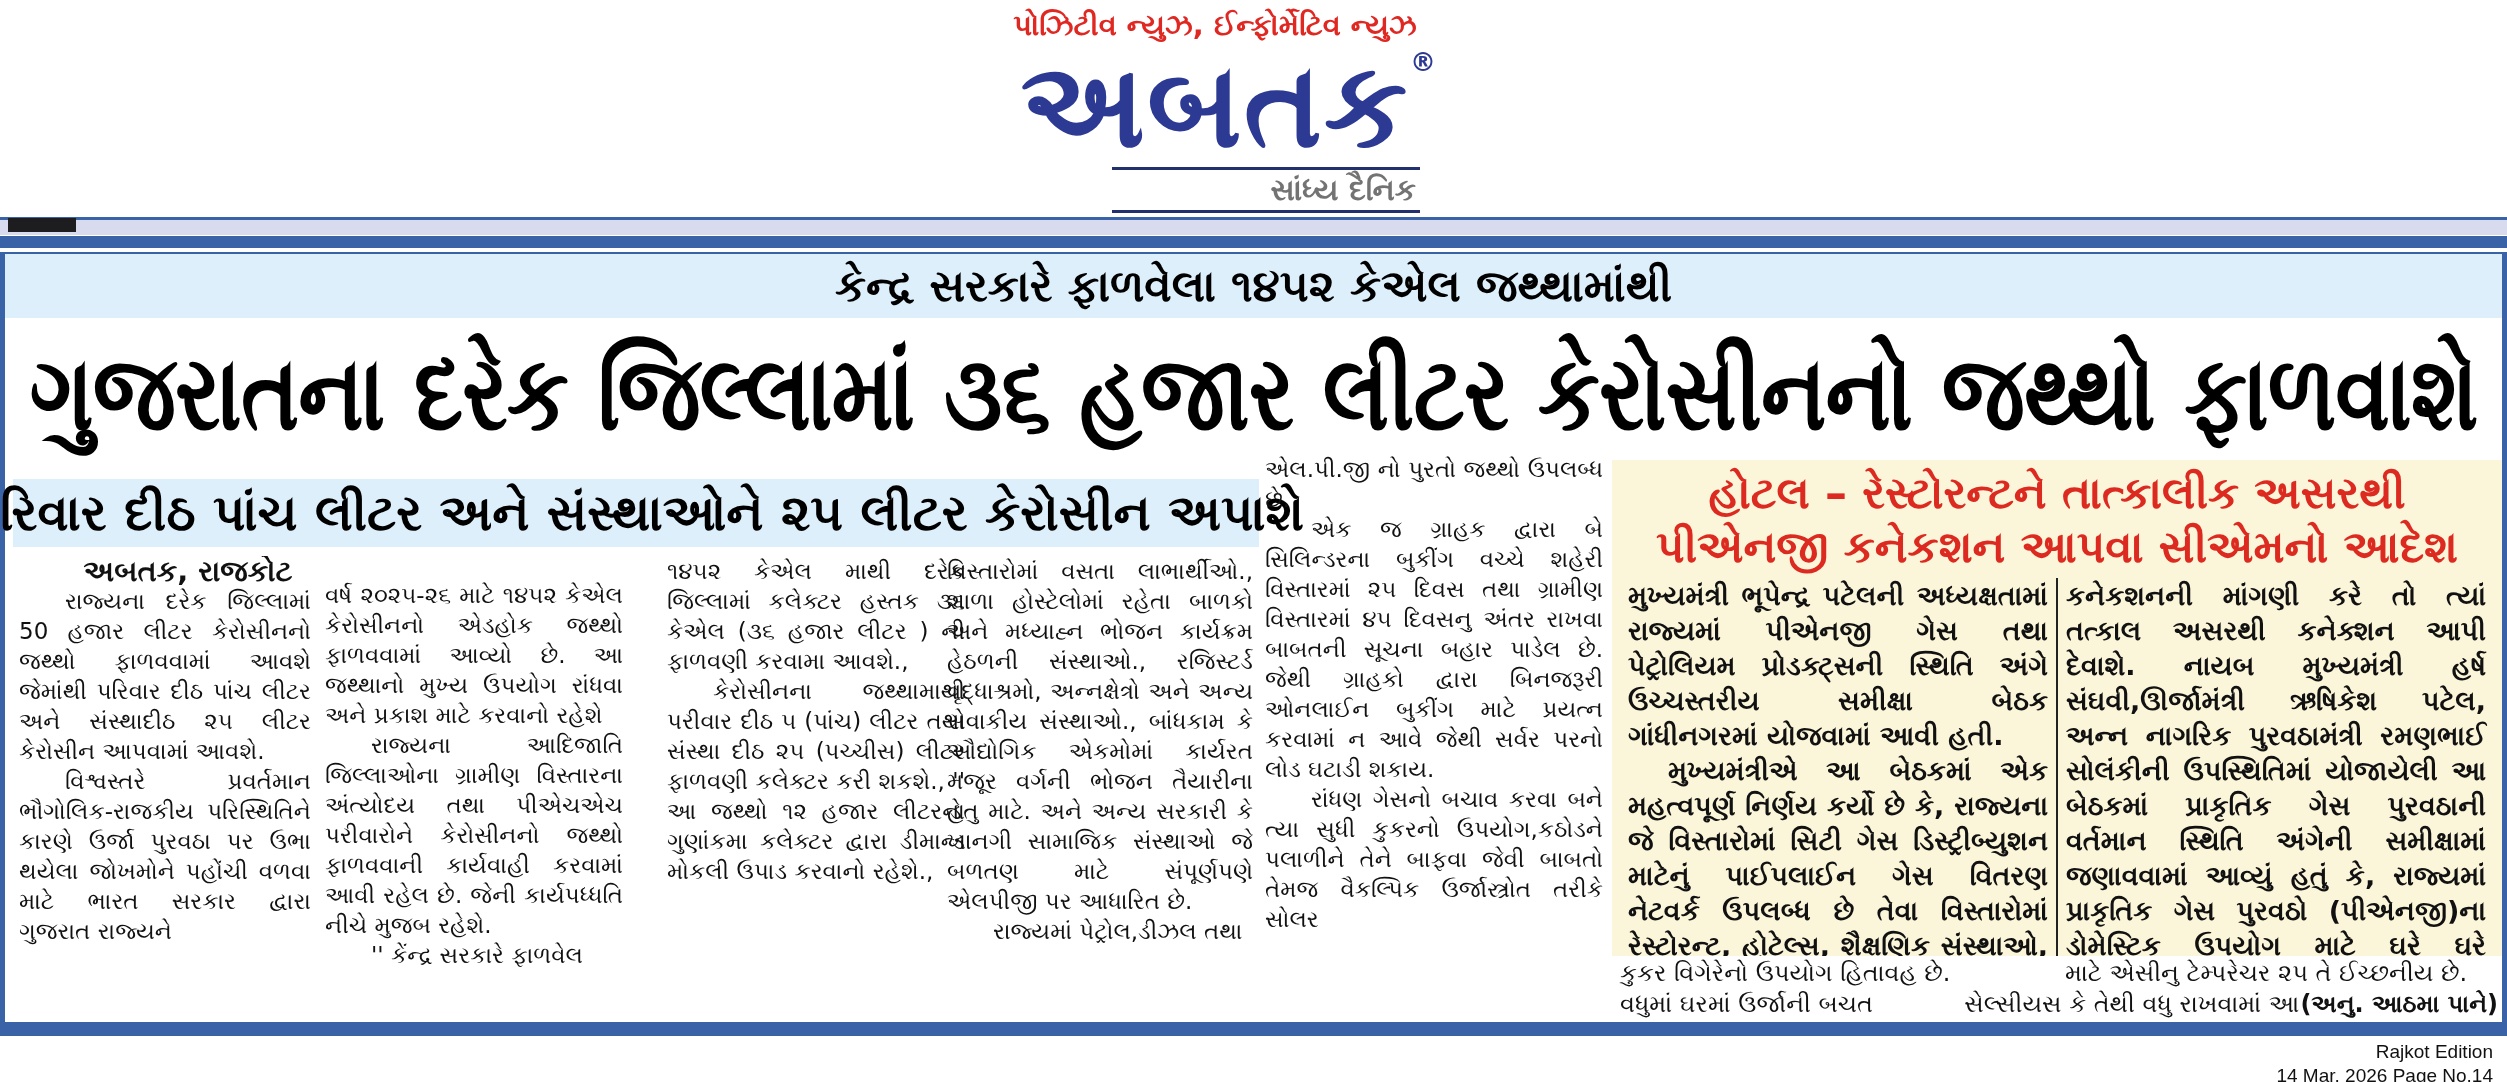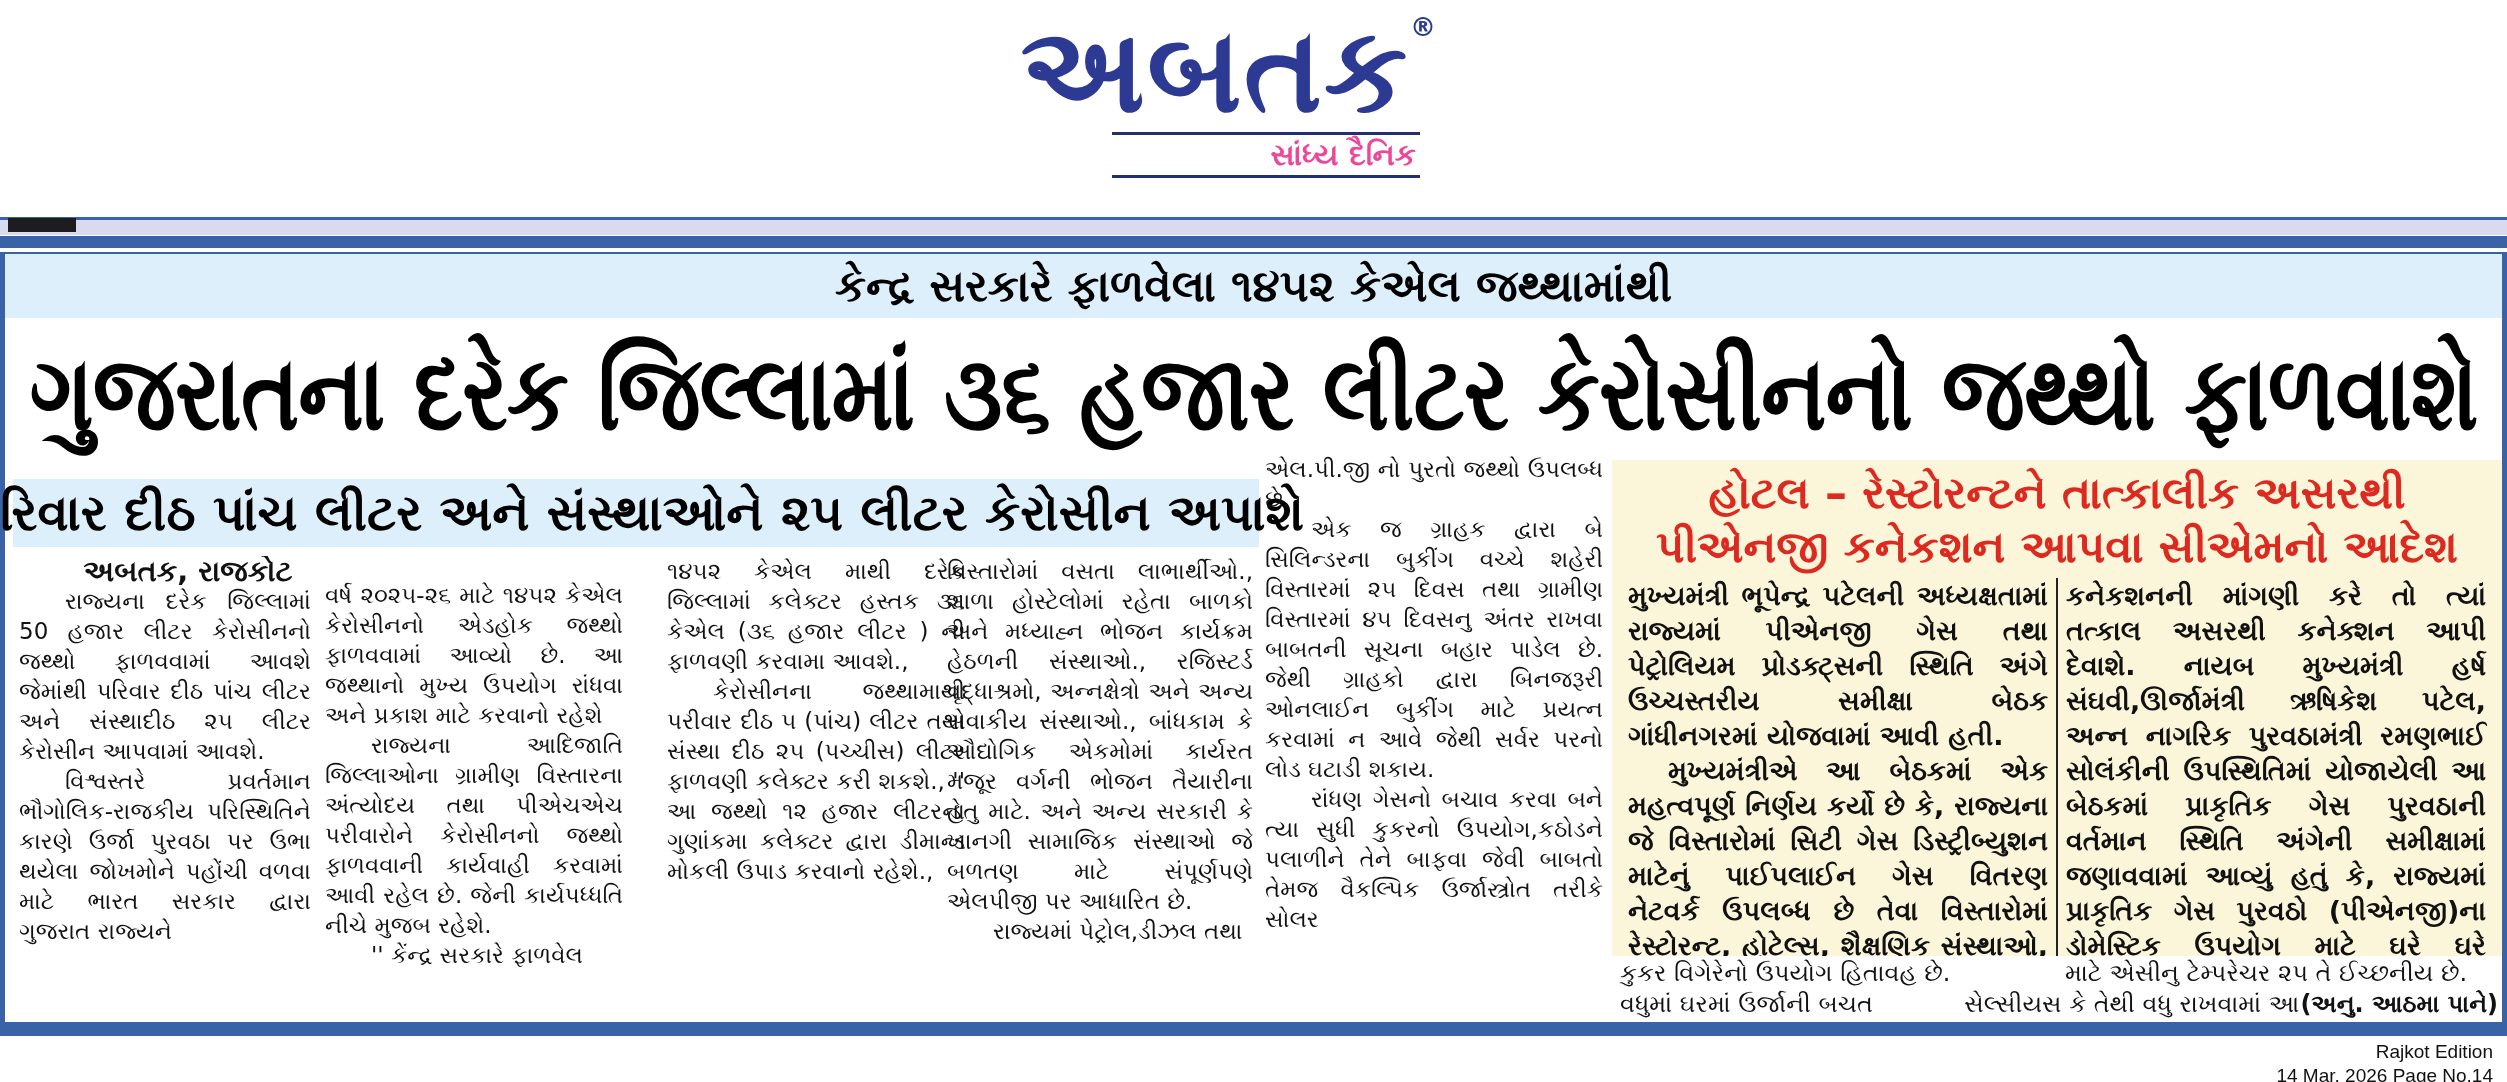--- a/index.html
+++ b/index.html
@@ -8,21 +8,21 @@
 
   
   #masthead{position:absolute;left:1010px;top:8px;width:410px;text-align:center;}
   .tagline{color:#e02823;font-weight:bold;font-size:29px;letter-spacing:0;}
   .logo-row{position:relative;margin-top:2px;}
   .logo-text{color:#2c3a93;font-weight:900;font-size:118px;line-height:120px;letter-spacing:2px;
              font-family:"DejaVu Sans", sans-serif;}
   .reg-mark{position:absolute;right:-16px;top:2px;color:#2c3a93;font-size:26px;font-weight:bold;}
   .subtitle-block{margin:2px 0 0 auto;width:300px;border-top:3px solid #23306e;border-bottom:3px solid #23306e;
                   padding:2px 4px;text-align:right;}
-  .subtitle{color:#ec4899;font-weight:bold;font-size:30px;text-align:right;}
+  .subtitle{color:#737373;font-weight:bold;font-size:30px;text-align:right;}
 
   
   .lavender-strip{position:absolute;left:0;top:217px;width:2507px;height:15px;background:#d8dbee;border-top:3px solid #3a62a7;}
   .black-chip{position:absolute;left:8px;top:218px;width:68px;height:14px;background:#1d1d1f;}
   .blue-bar-top{position:absolute;left:0;top:236px;width:2507px;height:12px;background:#3a62a7;}
   .blue-bar-bottom{position:absolute;left:0;top:1022px;width:2507px;height:14px;background:#3a62a7;}
 
   
   #frame{position:absolute;left:0;top:252px;width:2497px;height:768px;
          border-left:5px solid #3a62a7;border-right:5px solid #3a62a7;border-top:2px solid #3a62a7;background:#fff;}
@@ -67,20 +67,21 @@
   
   #footer{position:absolute;right:14px;top:1040px;text-align:right;
           font-family:"Liberation Sans", sans-serif;font-size:19px;line-height:24px;color:#111;}
 </style>
 </head>
 <body>
 
 <div id="page">
 
   <div id="masthead">
+    <div class="tagline">પોઝિટીવ ન્યુઝ, ઈન્ફોર્મેટિવ ન્યુઝ</div>
     <div class="logo-row">
       <span class="logo-text">અબતક</span>
       <span class="reg-mark">®</span>
     </div>
     <div class="subtitle-block">
       <span class="subtitle">સાંધ્ય દૈનિક</span>
     </div>
   </div>
 
   <div class="lavender-strip"></div>

